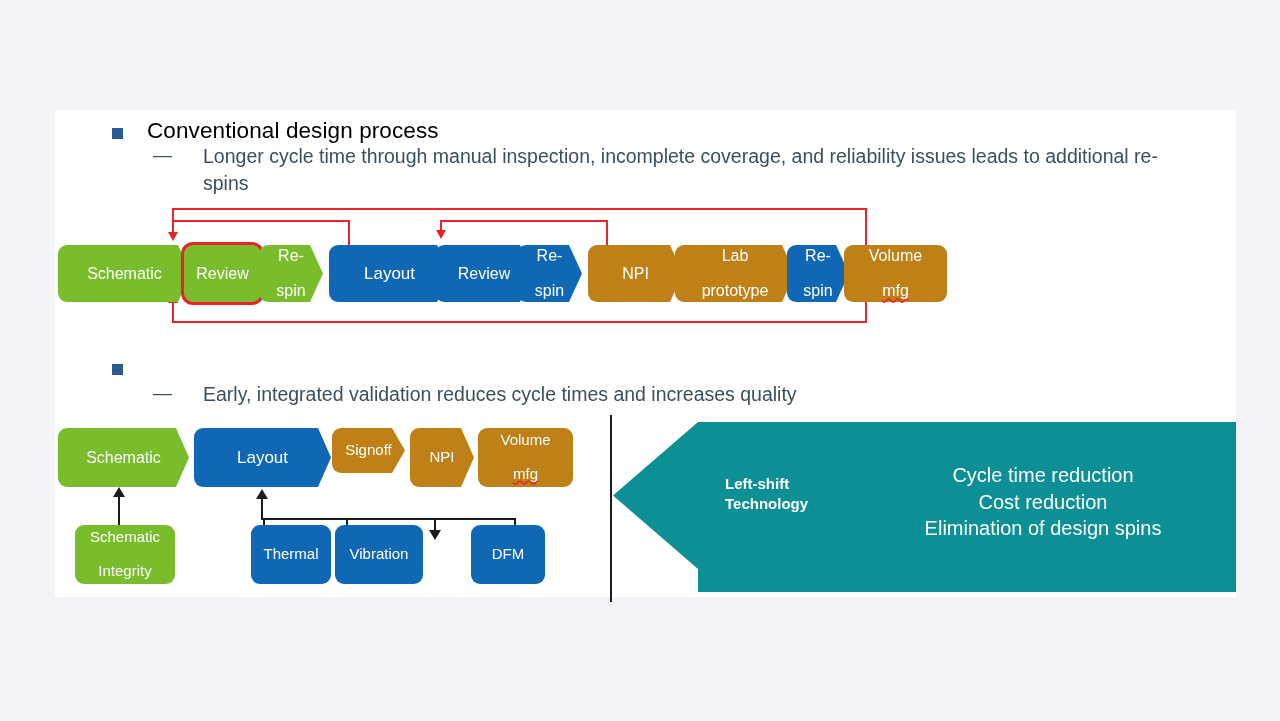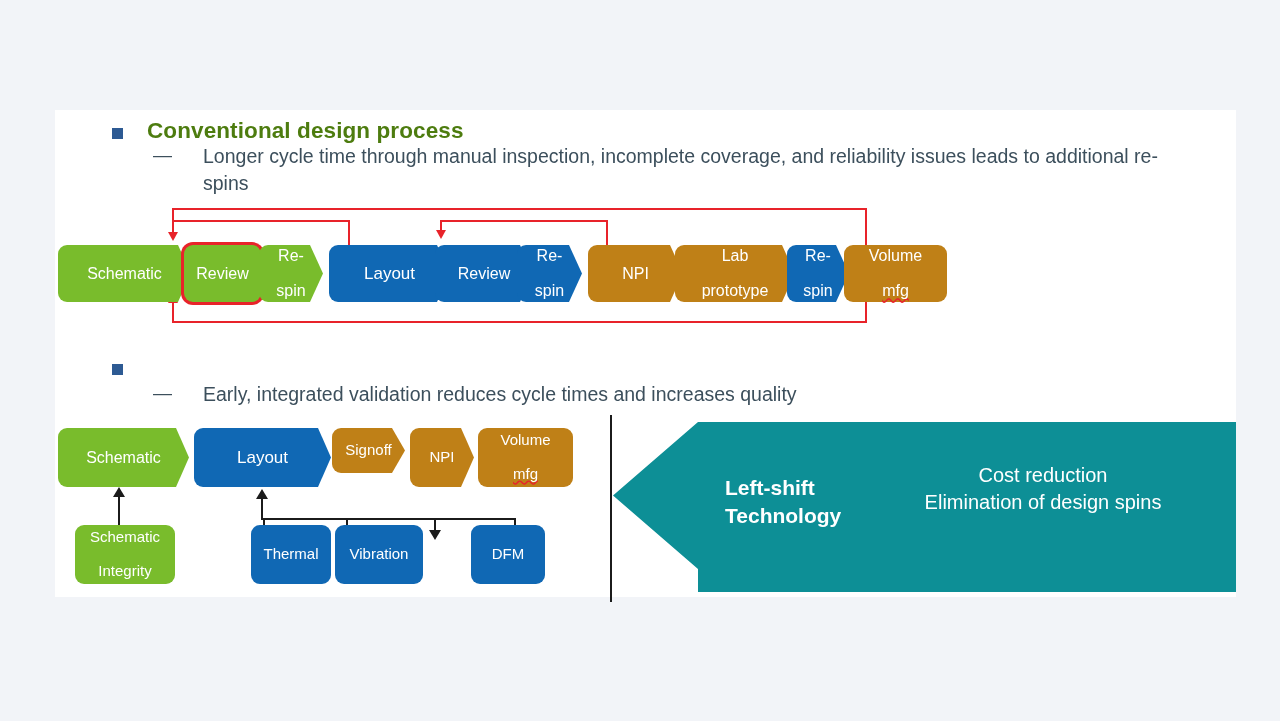--- a/index.html
+++ b/index.html
@@ -13,22 +13,22 @@
     position:absolute;left:55px;top:110px;width:1181px;height:487px;
     background:#ffffff;
   }
 
   
   .bullet-row{position:absolute;display:flex;align-items:flex-start;}
   .sq-bullet{
     width:11px;height:11px;background:#2d5a93;flex:none;margin-top:11px;
   }
   .bullet-title{
-    font-size:22.5px;color:#4d7c0f;margin-left:24px;line-height:1.22;
-    letter-spacing:.1px;font-weight:700;
+    font-size:22.5px;color:#000000;margin-left:24px;line-height:1.22;
+    letter-spacing:.1px;font-weight:400;
   }
   .dash{
     font-size:19px;color:#3c4f5c;flex:none;margin-top:1px;
   }
   .sub-text{
     font-size:19.5px;color:#3c4f5c;margin-left:31px;line-height:1.38;
     max-width:1000px;
   }
 
   
@@ -86,21 +86,21 @@
   .divider{position:absolute;background:#1b1b1b;width:2px;}
 
   
   #teal-arrow{
     position:absolute;background:#0d8f96;
     -webkit-clip-path:polygon(85px 0, 100% 0, 100% 100%, 85px 100%, 85px 147px, 0 73.5px, 85px 0);
     clip-path:polygon(85px 0, 100% 0, 100% 100%, 85px 100%, 85px 147px, 0 73.5px, 85px 0);
   }
   #teal-arrow .ta-title{
     position:absolute;left:112px;top:52px;color:#fff;font-weight:bold;
-    font-size:21px;line-height:1.32;
+    font-size:15px;line-height:1.32;
   }
   #teal-arrow .ta-benefits{
     position:absolute;left:240px;top:40px;width:380px;color:#fff;
     font-size:20px;line-height:1.33;text-align:center;
   }
 
   .misspell{
     text-decoration:underline wavy #e8232a;
     text-decoration-skip-ink:none;
   }
@@ -265,18 +265,19 @@
   </div>
 
   <div class="divider" style="left:555px;top:305px;height:187px;"></div>
 
   <div id="teal-arrow" style="left:558px;top:312px;width:623px;height:170px;">
     <div class="ta-title">
       <span>Left-shift</span><br>
       <span>Technology</span>
     </div>
     <div class="ta-benefits">
+      <div>Cycle time reduction</div>
       <div>Cost reduction</div>
       <div>Elimination of design spins</div>
     </div>
   </div>
 
 </div>
 
 </body></html>

